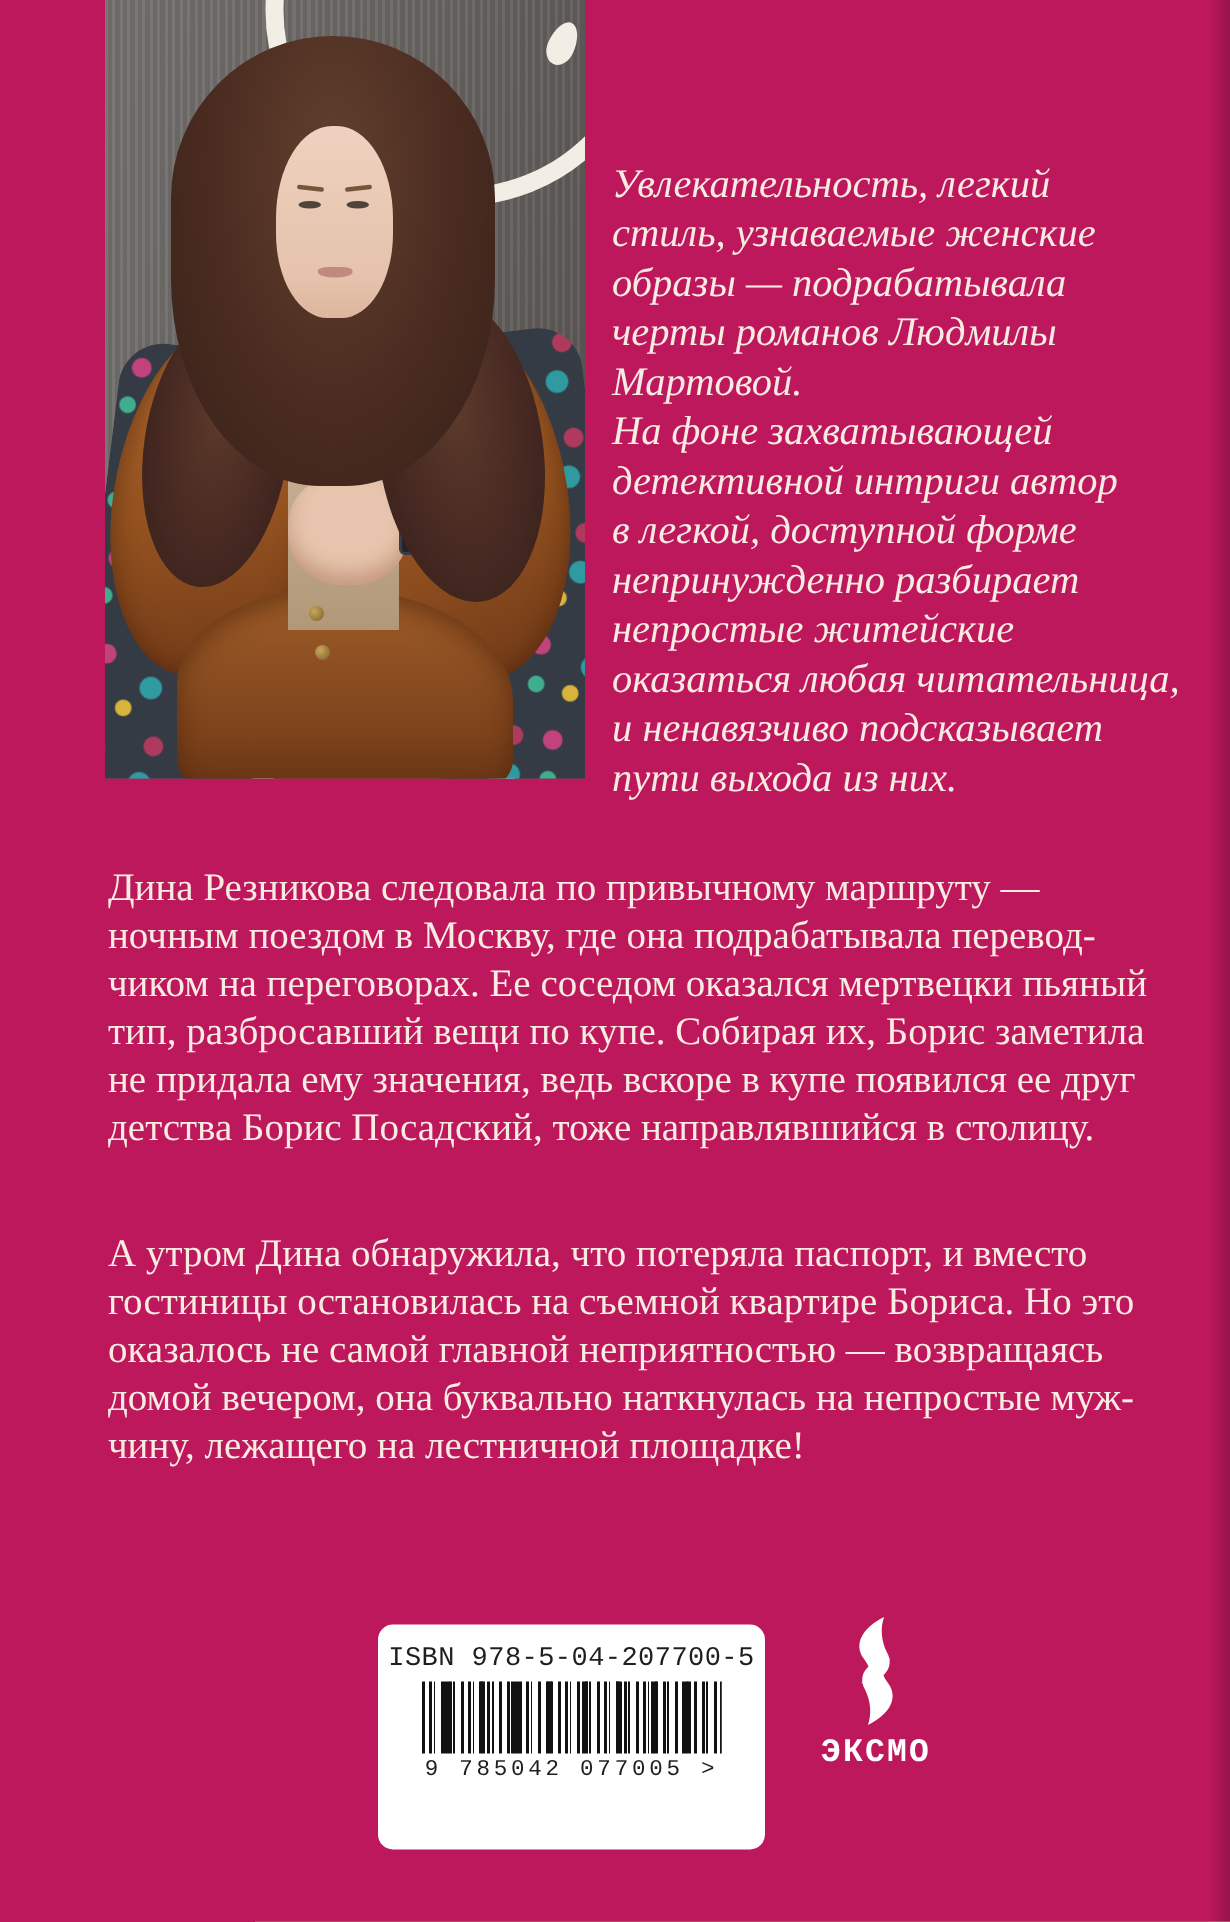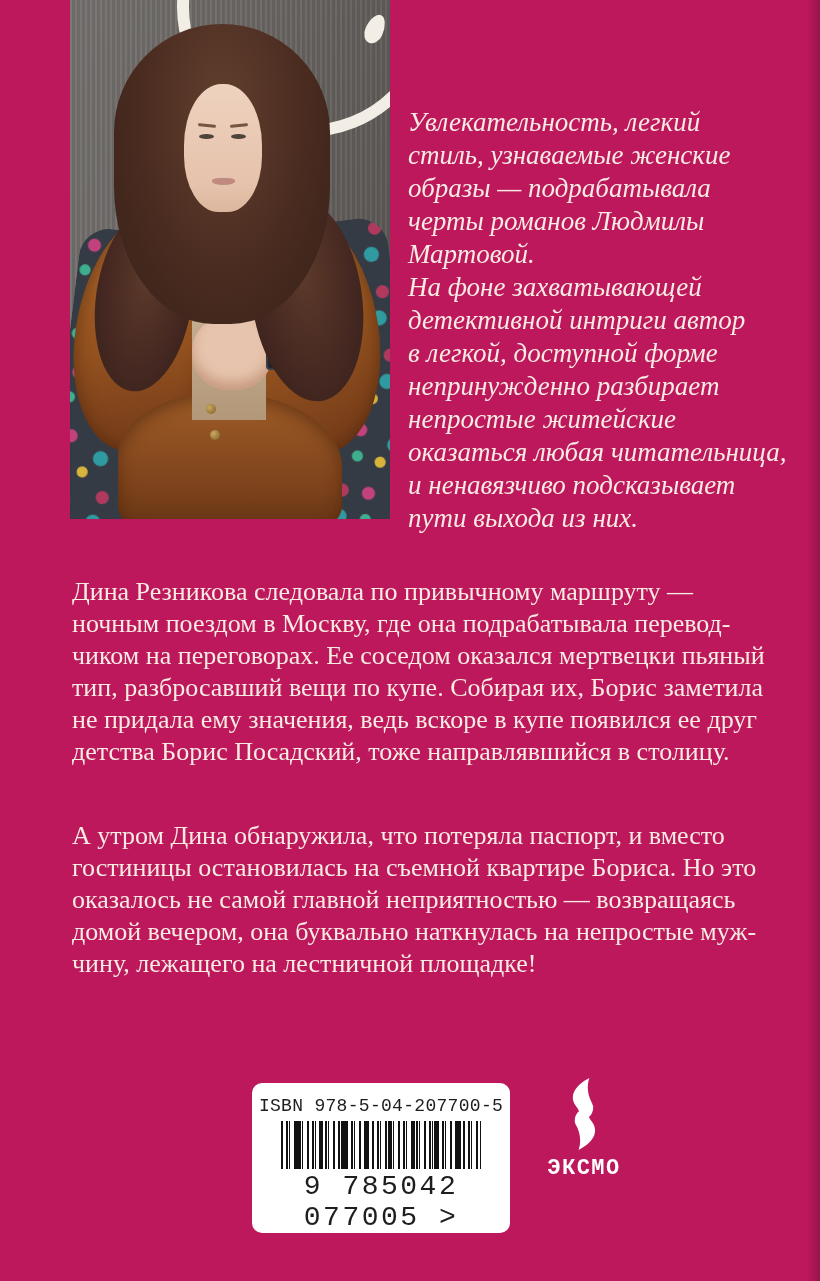--- a/index.html
+++ b/index.html
@@ -71,21 +71,21 @@
   
   .isbn-box{position:absolute;left:252px;top:1054px;width:258px;height:150px;
     background:#ffffff;border-radius:10px;overflow:hidden;
     font-family:Liberation Mono, monospace;color:#1e1e1e;margin-top:29px;}
   .isbn{margin-top:13px;text-align:center;font-size:18px;letter-spacing:0.3px;}
   .bars{width:200px;height:56px;margin:5px auto 0;
     background-image:
       repeating-linear-gradient(90deg,rgba(0,0,0,0) 0 15px,#121212 15px 19px,rgba(0,0,0,0) 19px 23px),
       repeating-linear-gradient(90deg,#121212 0 2px,#fff 2px 5px,#121212 5px 7px,#fff 7px 8px,#121212 8px 9px,#fff 9px 13px);}
   .digits{position:relative;width:226px;margin:-8px auto 0;background:#ffffff;
-    text-align:center;font-size:28px;letter-spacing:2.5px;padding-top:2px;}
+    text-align:center;font-size:15px;letter-spacing:2.5px;padding-top:2px;}
 
   
   .publisher{position:absolute;left:536px;top:1076px;width:96px;text-align:center;}
   .publisher svg{display:block;margin:0 auto;}
   .pub-name{margin-top:4px;color:#ffffff;font-family:Liberation Mono, monospace;
     font-weight:bold;font-size:22px;letter-spacing:1.5px;}
 </style>
 </head>
 <body>
 

